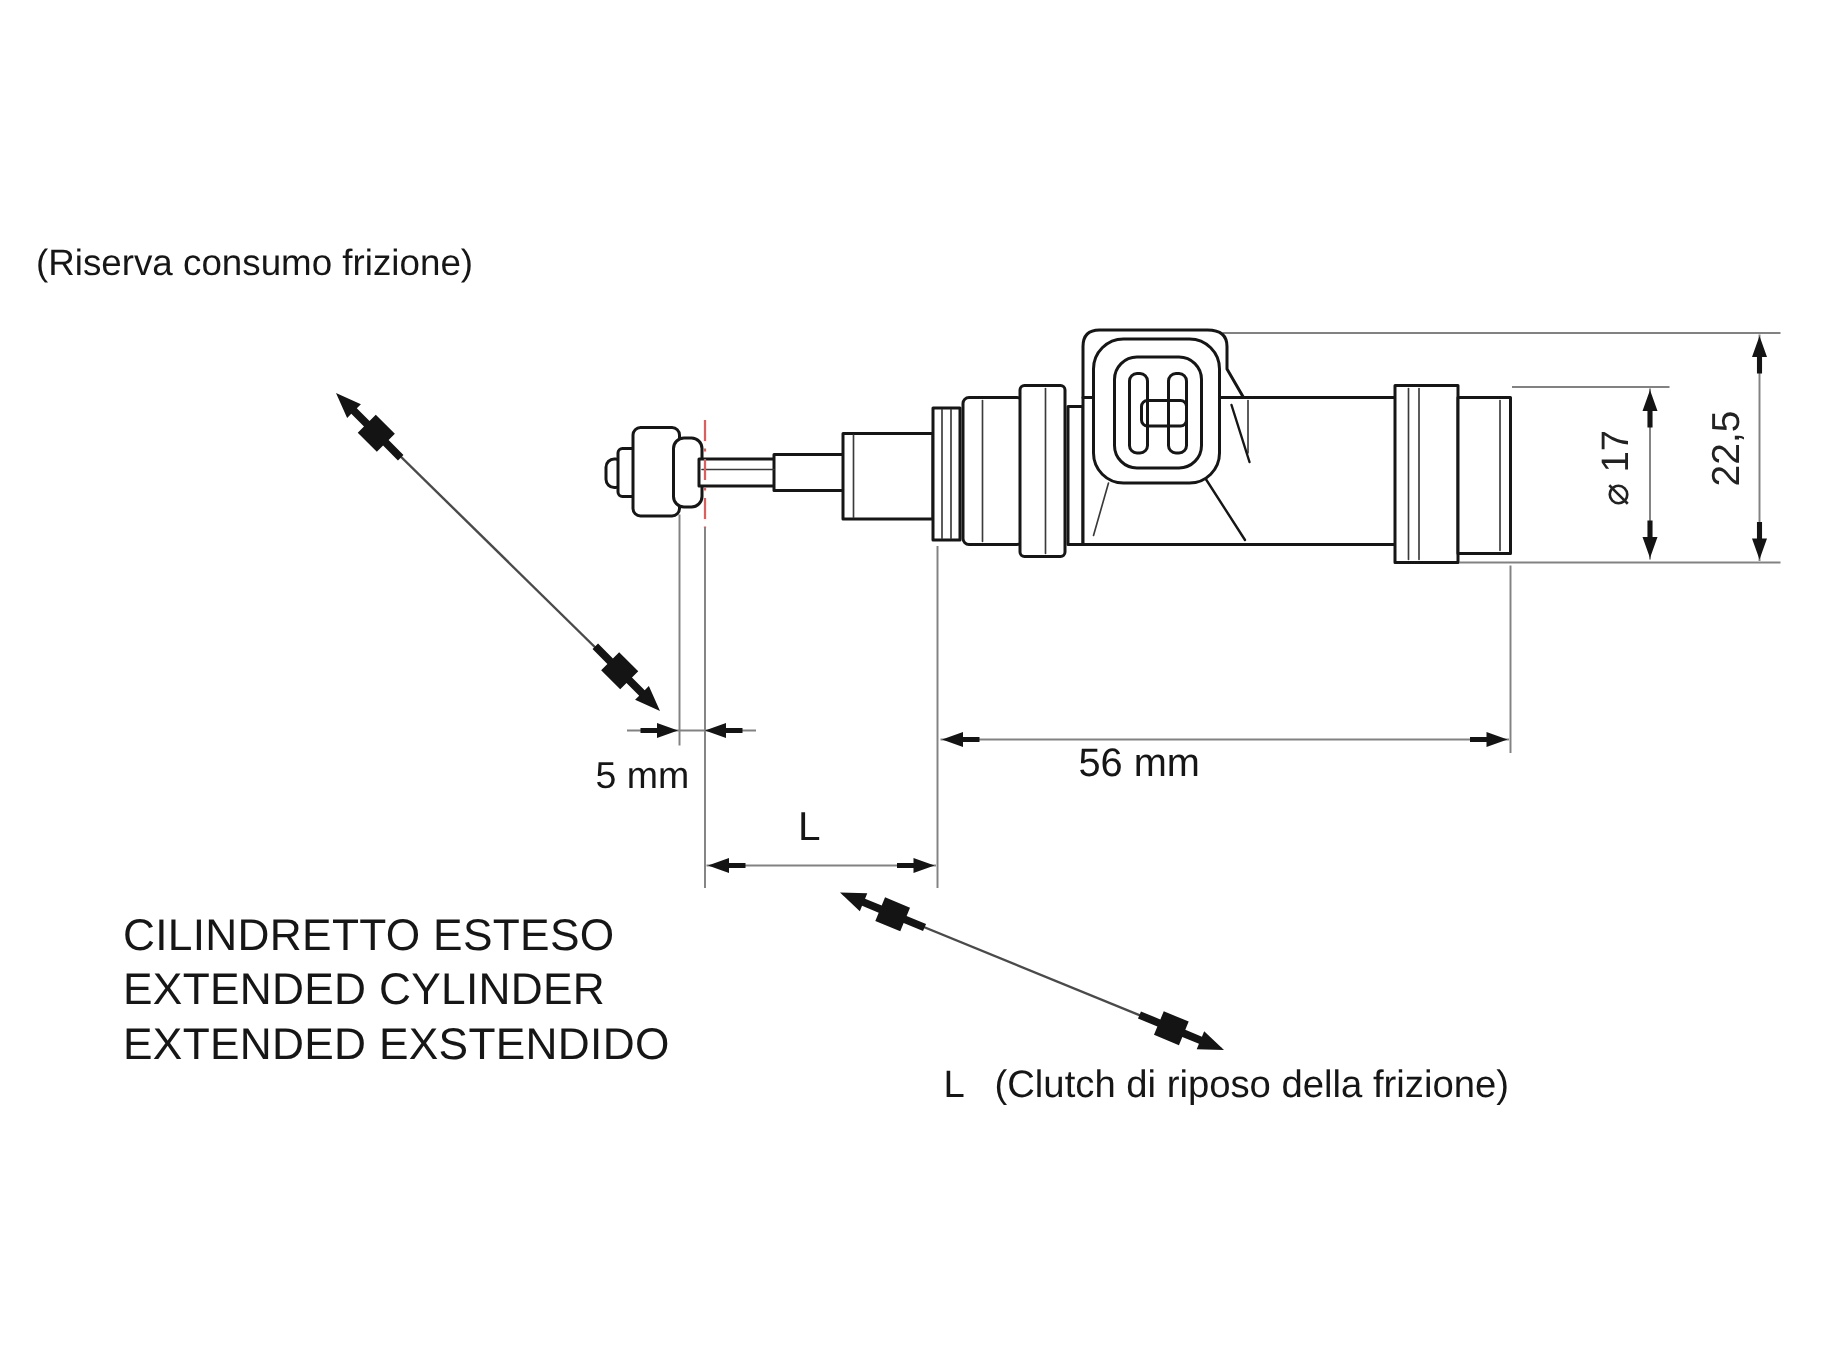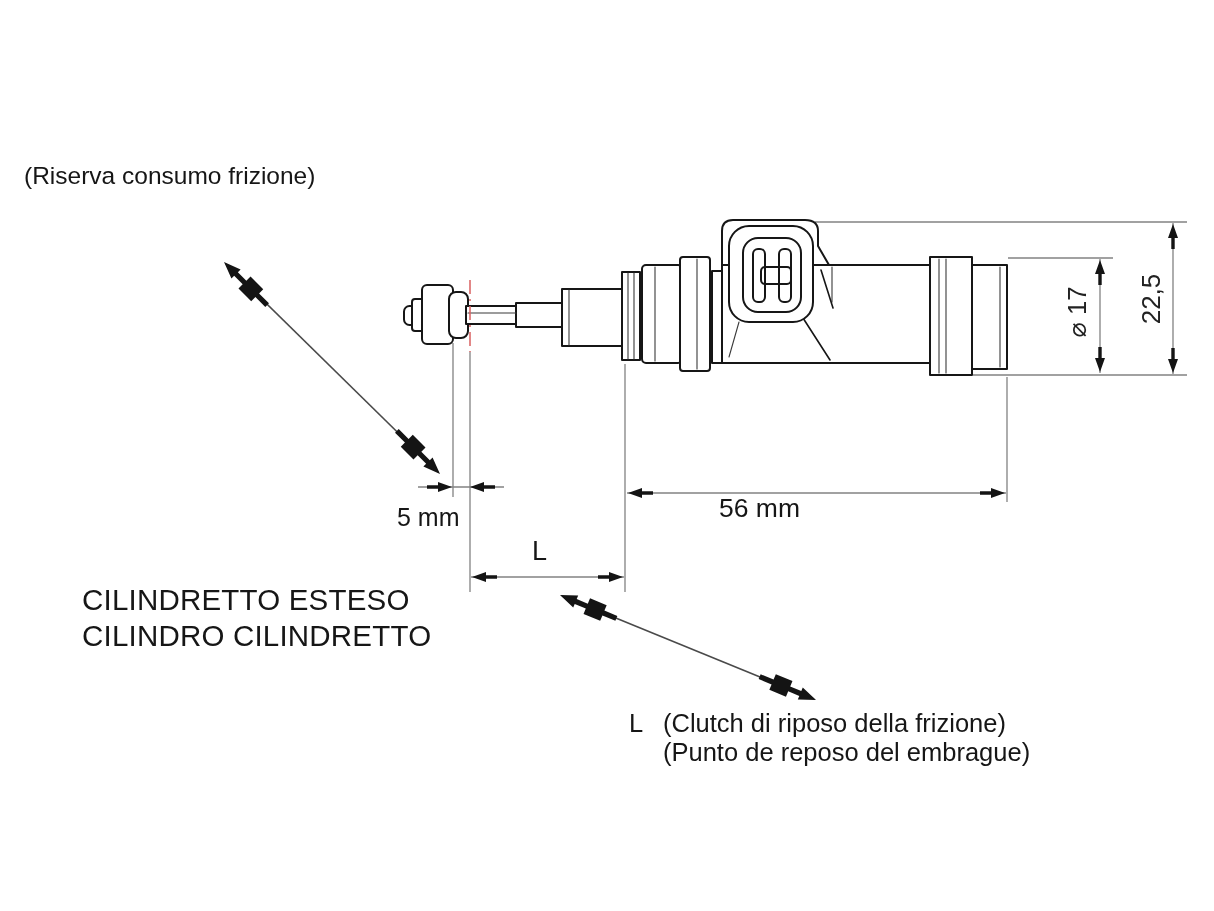--- a/index.html
+++ b/index.html
@@ -8,21 +8,21 @@
     font-family:"Liberation Sans","DejaVu Sans",sans-serif;
     color:#161616;
   }
   .canvas{position:relative;width:1050px;height:911px;background:#fff;}
   svg{position:absolute;left:0;top:0;}
   .txt{position:absolute;white-space:nowrap;color:#161616;}
   .note-reserve{left:24px;top:161px;font-size:24.5px;line-height:30.3px;}
   .dim-label-5{left:397px;top:503px;font-size:25px;}
   .dim-label-L{left:532px;top:536px;font-size:27px;}
   .dim-label-56{left:719px;top:457px;font-size:26.5px;margin-top:36px;}
-  .title-block{left:82px;top:582px;font-size:29.5px;line-height:36.3px;letter-spacing:0.2px;}
+  .title-block{left:82px;top:606px;font-size:29.5px;line-height:36.3px;letter-spacing:0.2px;}
   .note-resting{left:629px;top:709px;font-size:25.5px;line-height:29.4px;display:flex;align-items:flex-start;}
   .note-resting .prefix{display:inline-block;width:34px;}
   .vlabel{position:absolute;transform:translate(-50%,-50%) rotate(-90deg);white-space:nowrap;color:#222;}
   .vlabel-d17{left:1077px;top:312px;font-size:25.5px;}
   .vlabel-d225{left:1151px;top:299px;font-size:26px;}
 </style>
 </head>
 <body>
 
 <div class="canvas">
@@ -139,24 +139,24 @@
 
   <div class="txt dim-label-5">5 mm</div>
   <div class="txt dim-label-L">L</div>
   <div class="txt dim-label-56">56 mm</div>
 
   <div class="vlabel vlabel-d17">⌀ 17</div>
   <div class="vlabel vlabel-d225">22,5</div>
 
   <div class="txt title-block">
     <div>CILINDRETTO ESTESO</div>
-    <div>CILINDRO CILINDRETTO</div>
+    <div>EXTENDED CYLINDER</div>
+    <div>EXTENDED EXSTENDIDO</div>
   </div>
 
   <div class="txt note-resting">
     <span class="prefix">L</span>
     <span>
       <div>(Clutch di riposo della frizione)</div>
-      <div>(Punto de reposo del embrague)</div>
     </span>
   </div>
 
 </div>
 
 </body></html>

